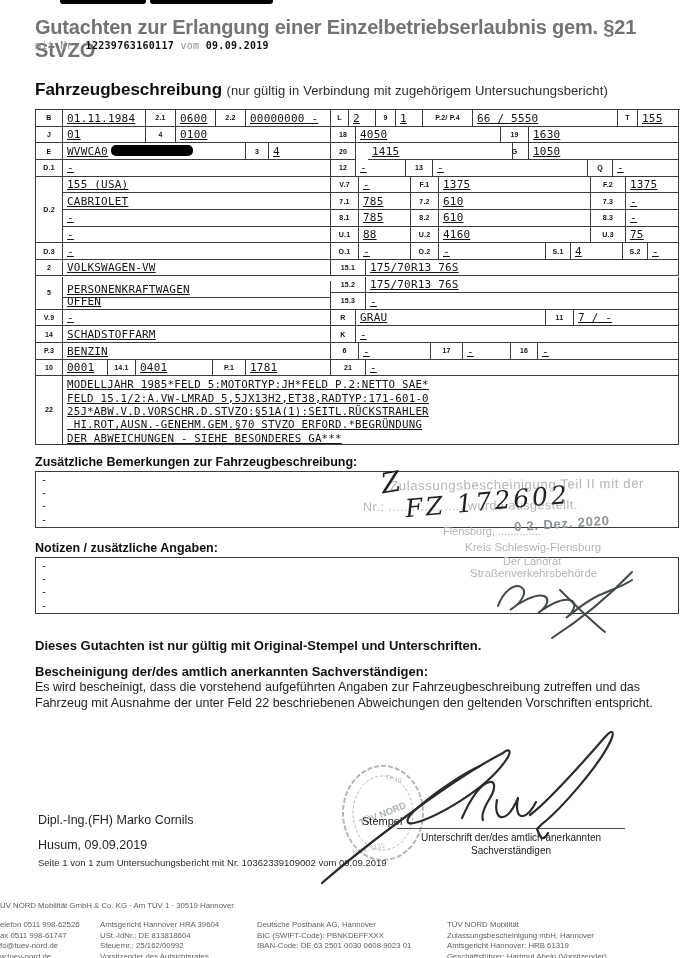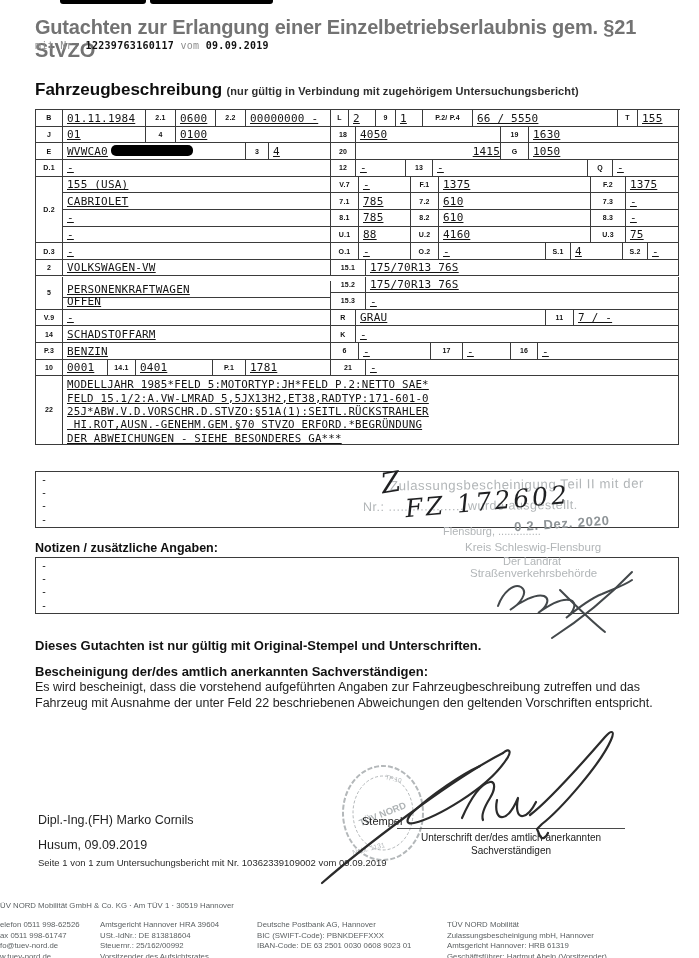--- a/index.html
+++ b/index.html
@@ -4,21 +4,21 @@
 <style>
   html,body{margin:0;padding:0;background:#e8e8e8;}
   .page{position:relative;width:699px;height:958px;background:#ffffff;overflow:hidden;
         font-family:"Liberation Sans",sans-serif;color:#1a1a1a;}
   .abs{position:absolute;}
   
   .doc-title{font-size:20px;font-weight:bold;letter-spacing:-0.2px;color:#737373;}
   .doc-subtitle{font-family:"DejaVu Sans Mono",monospace;font-size:10px;color:#8e8e8e;letter-spacing:.3px;}
   .doc-subtitle b{color:#111;font-weight:bold;}
   .section-title{font-size:17px;font-weight:bold;color:#0e0e0e;}
-  .section-caption{font-size:11px;font-weight:bold;color:#2e2e2e;letter-spacing:.1px;}
+  .section-caption{font-size:13px;font-weight:normal;color:#2e2e2e;letter-spacing:.1px;}
   
   .vtable{border-top:1px solid #3b3b3b;border-left:1px solid #3b3b3b;}
   .cell{position:absolute;box-sizing:border-box;border-right:1px solid #3b3b3b;border-bottom:1px solid #3b3b3b;overflow:hidden;background:#fff0;}
   .lbl{display:flex;align-items:center;justify-content:center;font-size:7px;font-weight:bold;color:#111;letter-spacing:.2px;}
   .val{font-family:"DejaVu Sans Mono",monospace;font-size:11px;color:#141414;padding:1.5px 0 0 4px;letter-spacing:.2px;text-decoration:underline;}
   .redact{display:inline-block;width:82px;height:11px;background:#000;border-radius:5px;margin-left:3px;vertical-align:-1px;}
   .f22line{font-family:"DejaVu Sans Mono",monospace;font-size:10.8px;line-height:13.3px;color:#141414;white-space:pre;}
   
   .sec-head{font-size:12.5px;font-weight:bold;color:#0f0f0f;}
   .dash-box{box-sizing:border-box;border:1px solid #3b3b3b;padding:1px 0 0 5px;}
@@ -89,21 +89,21 @@
       <div class="cell val" style="left: 140px; top: 16.65px; width: 155px; height: 16.65px;">0100</div>
       <div class="cell lbl" style="left: 295px; top: 16.65px; width: 25px; height: 16.65px;">18</div>
       <div class="cell val" style="left: 320px; top: 16.65px; width: 145px; height: 16.65px;">4050</div>
       <div class="cell lbl" style="left: 465px; top: 16.65px; width: 28px; height: 16.65px;">19</div>
       <div class="cell val" style="left: 493px; top: 16.65px; width: 150px; height: 16.65px;">1630</div>
       <div class="cell lbl" style="left: 0px; top: 33.3px; width: 27px; height: 16.65px;">E</div>
       <div class="cell val" style="left: 27px; top: 33.3px; width: 183px; height: 16.65px;">WVWCA0<span class="redact"></span></div>
       <div class="cell lbl" style="left: 210px; top: 33.3px; width: 23px; height: 16.65px;">3</div>
       <div class="cell val" style="left: 233px; top: 33.3px; width: 62px; height: 16.65px;">4</div>
       <div class="cell lbl" style="left: 295px; top: 33.3px; width: 25px; height: 16.65px;">20</div>
-      <div class="cell val" style="left: 320px; top: 33.3px; width: 145px; height: 16.65px; text-align: right;">1415</div>
+      <div class="cell val" style="left: 332px; top: 33.3px; width: 145px; height: 16.65px;">1415</div>
       <div class="cell lbl" style="left: 465px; top: 33.3px; width: 28px; height: 16.65px;">G</div>
       <div class="cell val" style="left: 493px; top: 33.3px; width: 150px; height: 16.65px;">1050</div>
       <div class="cell lbl" style="left: 0px; top: 49.95px; width: 27px; height: 16.65px;">D.1</div>
       <div class="cell val" style="left: 27px; top: 49.95px; width: 268px; height: 16.65px;">-</div>
       <div class="cell lbl" style="left: 295px; top: 49.95px; width: 25px; height: 16.65px;">12</div>
       <div class="cell val" style="left: 320px; top: 49.95px; width: 50px; height: 16.65px;">-</div>
       <div class="cell lbl" style="left: 370px; top: 49.95px; width: 27px; height: 16.65px;">13</div>
       <div class="cell val" style="left: 397px; top: 49.95px; width: 155px; height: 16.65px;">-</div>
       <div class="cell lbl" style="left: 552px; top: 49.95px; width: 25px; height: 16.65px;">Q</div>
       <div class="cell val" style="left: 577px; top: 49.95px; width: 66px; height: 16.65px;">-</div>
@@ -178,20 +178,21 @@
       <div class="cell lbl" style="left: 0px; top: 249.75px; width: 27px; height: 16.65px;">10</div>
       <div class="cell val" style="left: 27px; top: 249.75px; width: 45px; height: 16.65px;">0001</div>
       <div class="cell lbl" style="left: 72px; top: 249.75px; width: 28px; height: 16.65px;">14.1</div>
       <div class="cell val" style="left: 100px; top: 249.75px; width: 77px; height: 16.65px;">0401</div>
       <div class="cell lbl" style="left: 177px; top: 249.75px; width: 33px; height: 16.65px;">P.1</div>
       <div class="cell val" style="left: 210px; top: 249.75px; width: 85px; height: 16.65px;">1781</div>
       <div class="cell lbl" style="left: 295px; top: 249.75px; width: 35px; height: 16.65px;">21</div>
       <div class="cell val" style="left: 330px; top: 249.75px; width: 313px; height: 16.65px;">-</div>
     </div>
 
+  <div class="abs sec-head" style="left:35px;top:455px;">Zusätzliche Bemerkungen zur Fahrzeugbeschreibung:</div>
   <div class="abs dash-box" style="left:35px;top:471px;width:644px;height:57px;">
     <div class="dash-line">-</div>
     <div class="dash-line">-</div>
     <div class="dash-line">-</div>
     <div class="dash-line">-</div>
   </div>
 
   <div class="abs sec-head" style="left:35px;top:541px;">Notizen / zusätzliche Angaben:</div>
   <div class="abs dash-box" style="left:35px;top:557px;width:644px;height:57px;">
     <div class="dash-line">-</div>

